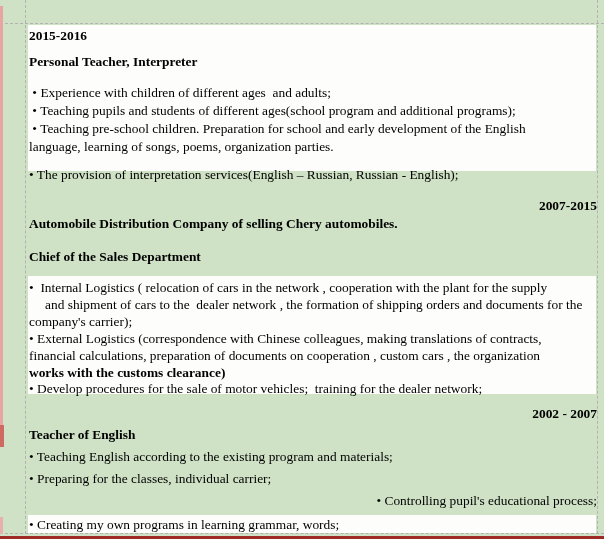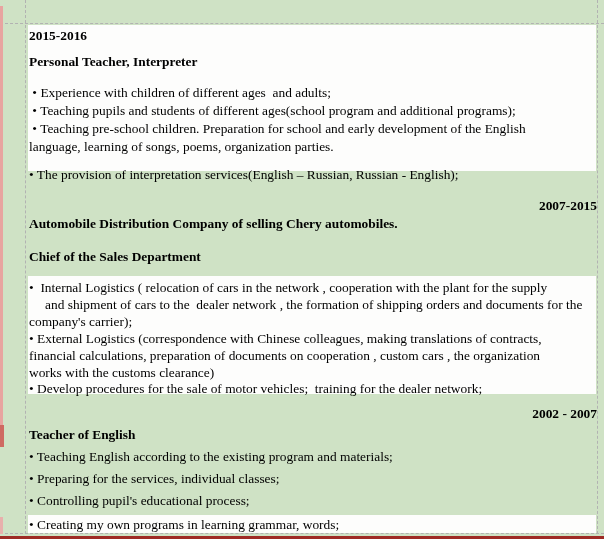--- a/index.html
+++ b/index.html
@@ -46,27 +46,27 @@
       <div class="doc-line" style="top: 138px;">language, learning of songs, poems, organization parties.</div>
       <div class="doc-line" style="top: 150px; margin-top: 16px;">• The provision of interpretation services(English – Russian, Russian - English);</div>
       <div class="doc-line bold" style="top: 197px; text-align: right;">2007-2015</div>
       <div class="doc-line bold" style="top: 215px;">Automobile Distribution Company of selling Chery automobiles.</div>
       <div class="doc-line bold" style="top: 248px;">Chief of the Sales Department</div>
       <div class="doc-line" style="top: 279px;">•  Internal Logistics ( relocation of cars in the network , cooperation with the plant for the supply</div>
       <div class="doc-line" style="top: 296px; padding-left: 16px;">and shipment of cars to the  dealer network , the formation of shipping orders and documents for the</div>
       <div class="doc-line" style="top: 313px;">company's carrier);</div>
       <div class="doc-line" style="top: 330px;">• External Logistics (correspondence with Chinese colleagues, making translations of contracts,</div>
       <div class="doc-line" style="top: 347px;">financial calculations, preparation of documents on cooperation , custom cars , the organization</div>
-      <div class="doc-line" style="top: 364px;">works with the customs clearance)</div>
+      <div class="doc-line" style="top: 364px; font-weight: bold;">works with the customs clearance)</div>
       <div class="doc-line" style="top: 380px;">• Develop procedures for the sale of motor vehicles;  training for the dealer network;</div>
       <div class="doc-line bold" style="top: 405px; text-align: right;"> 2002 - 2007</div>
       <div class="doc-line bold" style="top: 426px;">Teacher of English</div>
       <div class="doc-line" style="top: 448px;">• Teaching English according to the existing program and materials;</div>
-      <div class="doc-line" style="top: 470px;">• Preparing for the services, individual classes;</div>
-      <div class="doc-line" style="top: 492px;">• Controlling pupil's educational process;</div>
+      <div class="doc-line" style="top: 470px;">• Preparing for the classes, individual carrier;</div>
+      <div class="doc-line" style="top: 492px; text-align: right;">• Controlling pupil's educational process;</div>
       <div class="doc-line" style="top: 516px;">• Creating my own programs in learning grammar, words;</div>
     </div>
   <div id="artifacts">
       <div class="artifact" style="left: 0px; top: 6px; width: 3px; height: 419px; background: rgb(232, 164, 160);"></div>
       <div class="artifact" style="left: 0px; top: 425px; width: 4px; height: 22px; background: rgb(207, 106, 98);"></div>
       <div class="artifact" style="left: 0px; top: 517px; width: 3px; height: 17px; background: rgb(232, 176, 172);"></div>
       <div class="artifact" style="left: 0px; top: 536px; width: 604px; height: 3px; background: rgb(158, 43, 37);"></div>
     </div>
 </div>
 

